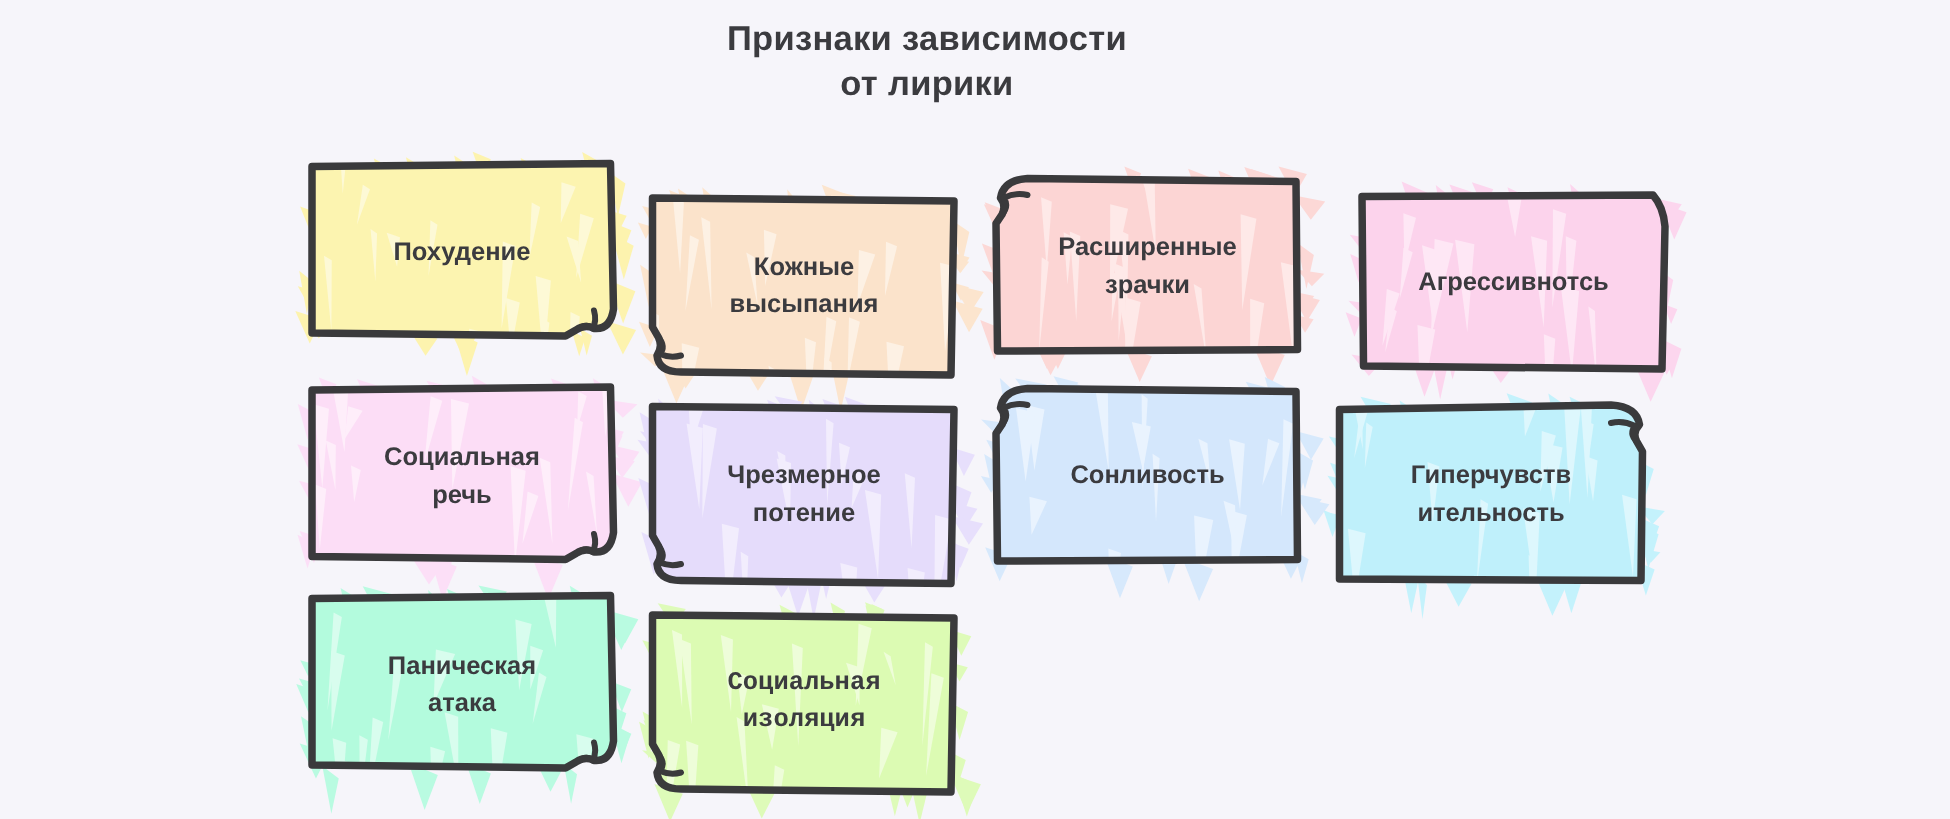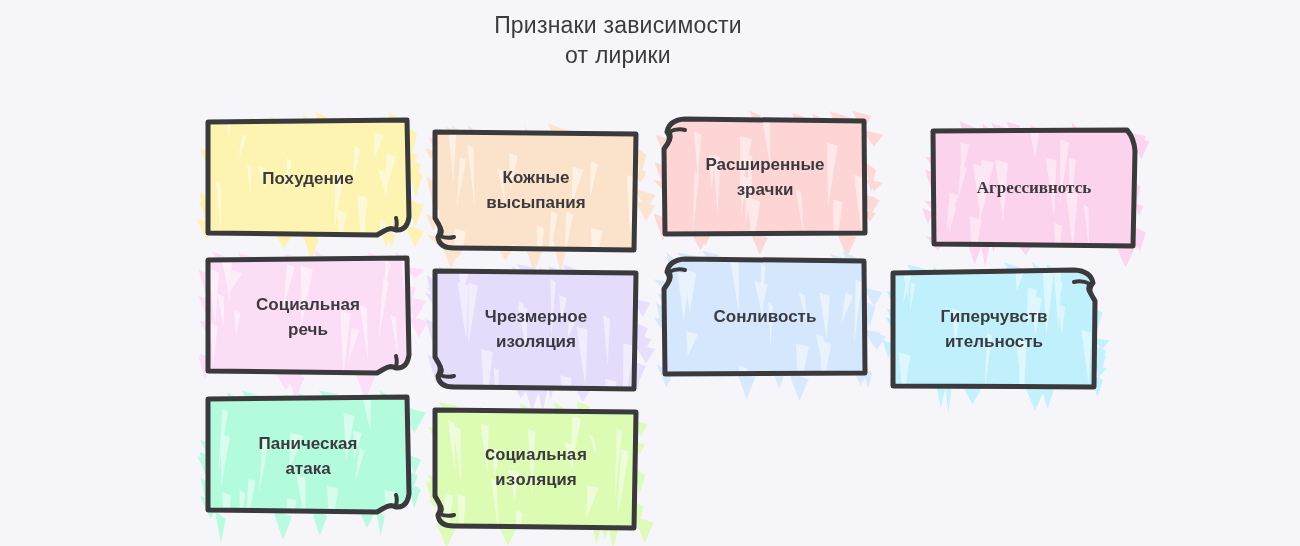--- a/index.html
+++ b/index.html
@@ -22,21 +22,21 @@
   }
 
   
   #title {
     position: absolute;
     left: 0;
     top: 10px;
     width: 1236px;
     text-align: center;
     font-size: 23px;
-    font-weight: normal;
+    font-weight: bold;
     color: #3b3b3f;
     line-height: 1.32;
     letter-spacing: .2px;
     white-space: pre-line;
   }
 
   
   #board {
     position: absolute;
     left: 0;
@@ -82,21 +82,21 @@
 </style>
 </head>
 <body>
 
 <div id="page">
 
   <div id="title">Признаки зависимости
 от лирики</div>
 
   <div id="board">
-      <div class="card" style="left: 202px; top: 117px;">
+      <div class="card" style="left: 202px; top: 106px;">
         <svg class="frame" viewBox="0 0 212 125" preserveAspectRatio="none">
           <defs>
             <clipPath id="clip0">
               <path d="M6,5 L205,3 L207,100 Q205,114 194,113 Q188,110 182,114 L175,118 L6,116 Z"></path>
             </clipPath>
           </defs>
           <g>
             <path d="M47.258701989026065,-0.33320473251028826 l12.1420438957476,6.725245198902606 l-5.46391975308642,19.214986282578874 Z" fill="#fdf3ae"></path>
             <path d="M201.1885716735254,33.35416666666667 l14.593822873799725,4.5580658436213985 l-6.567220293209877,13.023045267489712 Z" fill="#fdf3ae"></path>
             <path d="M97.73641117969821,113.19975994513031 l17.51213991769547,5.274569615912209 l-7.880462962962962,15.070198902606311 Z" fill="#fdf3ae"></path>
@@ -249,21 +249,21 @@
             <path d="M194.89540466392316,59.89763374485597 L206.96604509602193,62.89763374485597 L202.8978722993827,120.79763374485597 Z" fill="#fee9e8"></path>
             <path d="M101.33088991769547,1.9063786008230457 L110.94570473251028,4.906378600823046 L109.04304869684499,24.140740740740743 Z" fill="#fee9e8"></path>
             <path d="M136.78129286694102,74.25462962962963 L141.99352280521262,77.25462962962963 L145.37620091735252,124.92211934156379 Z" fill="#fee9e8"></path>
           </g>
           <path d="M26,4 Q10,5 8,17 Q12,22 9,28 L5,34 L6,119 L206,118 L205,6 Z" fill="none" stroke="#3a3a3c" stroke-width="5" stroke-linejoin="round" stroke-linecap="round"></path>
           <path d="M9,28 Q14,22 10,17 Q18,13 26,15" fill="none" stroke="#3a3a3c" stroke-width="4" stroke-linejoin="round" stroke-linecap="round"></path>
         </svg>
         <div class="label">Расширенные
 зрачки</div>
       </div>
-      <div class="card" style="left: 928px; top: 126px; font-family: Liberation Serif, serif;">
+      <div class="card" style="left: 903px; top: 126px;">
         <svg class="frame" viewBox="0 0 212 125" preserveAspectRatio="none">
           <defs>
             <clipPath id="clip3">
               <path d="M5,5 L199,4 Q206,12 207,25 L205,120 L6,118 Z"></path>
             </clipPath>
           </defs>
           <g>
             <path d="M143.72719478737997,-3.400270061728395 l6.463237311385459,5.935107596021947 l-2.9084567901234566,16.95745027434842 Z" fill="#fcd6ee"></path>
             <path d="M203.2525505829904,53.855555555555554 l9.217446844993141,6.852582304526749 l-4.147851080246913,19.57880658436214 Z" fill="#fcd6ee"></path>
             <path d="M87.47650891632372,114.196622085048 l18.25308641975309,3.9097406550068583 l-8.21388888888889,11.170687585733882 Z" fill="#fcd6ee"></path>
@@ -413,21 +413,21 @@
             <path d="M173.16597222222222,48.56687242798354 L180.0025462962963,51.56687242798354 L177.7013228737997,98.50246913580247 Z" fill="#f2edfd"></path>
             <path d="M28.684276406035668,-1.6774691358024691 L40.25715449245542,1.3225308641975309 L30.776296081961593,31.20977366255144 Z" fill="#f2edfd"></path>
             <path d="M120.66811556927298,12.121399176954732 L125.72498285322361,15.121399176954732 L121.38723894032923,70.31831275720165 Z" fill="#f2edfd"></path>
             <path d="M129.30884773662552,28.111625514403293 L136.62516718106997,31.111625514403293 L131.0747378686557,56.34660493827161 Z" fill="#f2edfd"></path>
             <path d="M139.168201303155,46.66358024691358 L147.2138803155007,49.66358024691358 L137.7256755829904,71.59094650205762 Z" fill="#f2edfd"></path>
           </g>
           <path d="M5,4 L206,6 L204,122 L24,120 Q9,120 8,109 Q12,103 9,97 L5,90 Z" fill="none" stroke="#3a3a3c" stroke-width="5" stroke-linejoin="round" stroke-linecap="round"></path>
           <path d="M9,97 Q14,103 10,108 Q17,111 24,109" fill="none" stroke="#3a3a3c" stroke-width="4" stroke-linejoin="round" stroke-linecap="round"></path>
         </svg>
         <div class="label">Чрезмерное
-изоляция</div>
+потение</div>
       </div>
       <div class="card" style="left: 888px; top: 267px;">
         <svg class="frame" viewBox="0 0 212 125" preserveAspectRatio="none">
           <defs>
             <clipPath id="clip7">
               <path d="M5,6 L186,3 Q203,4 205,16 Q200,21 203,27 L207,34 L206,120 L5,119 Z"></path>
             </clipPath>
           </defs>
           <g>
             <path d="M19.01851851851852,-2.489690500685871 l20.22482853223594,4.881590792181069 l-9.101172839506173,13.947402263374485 Z" fill="#c4f2fc"></path>

